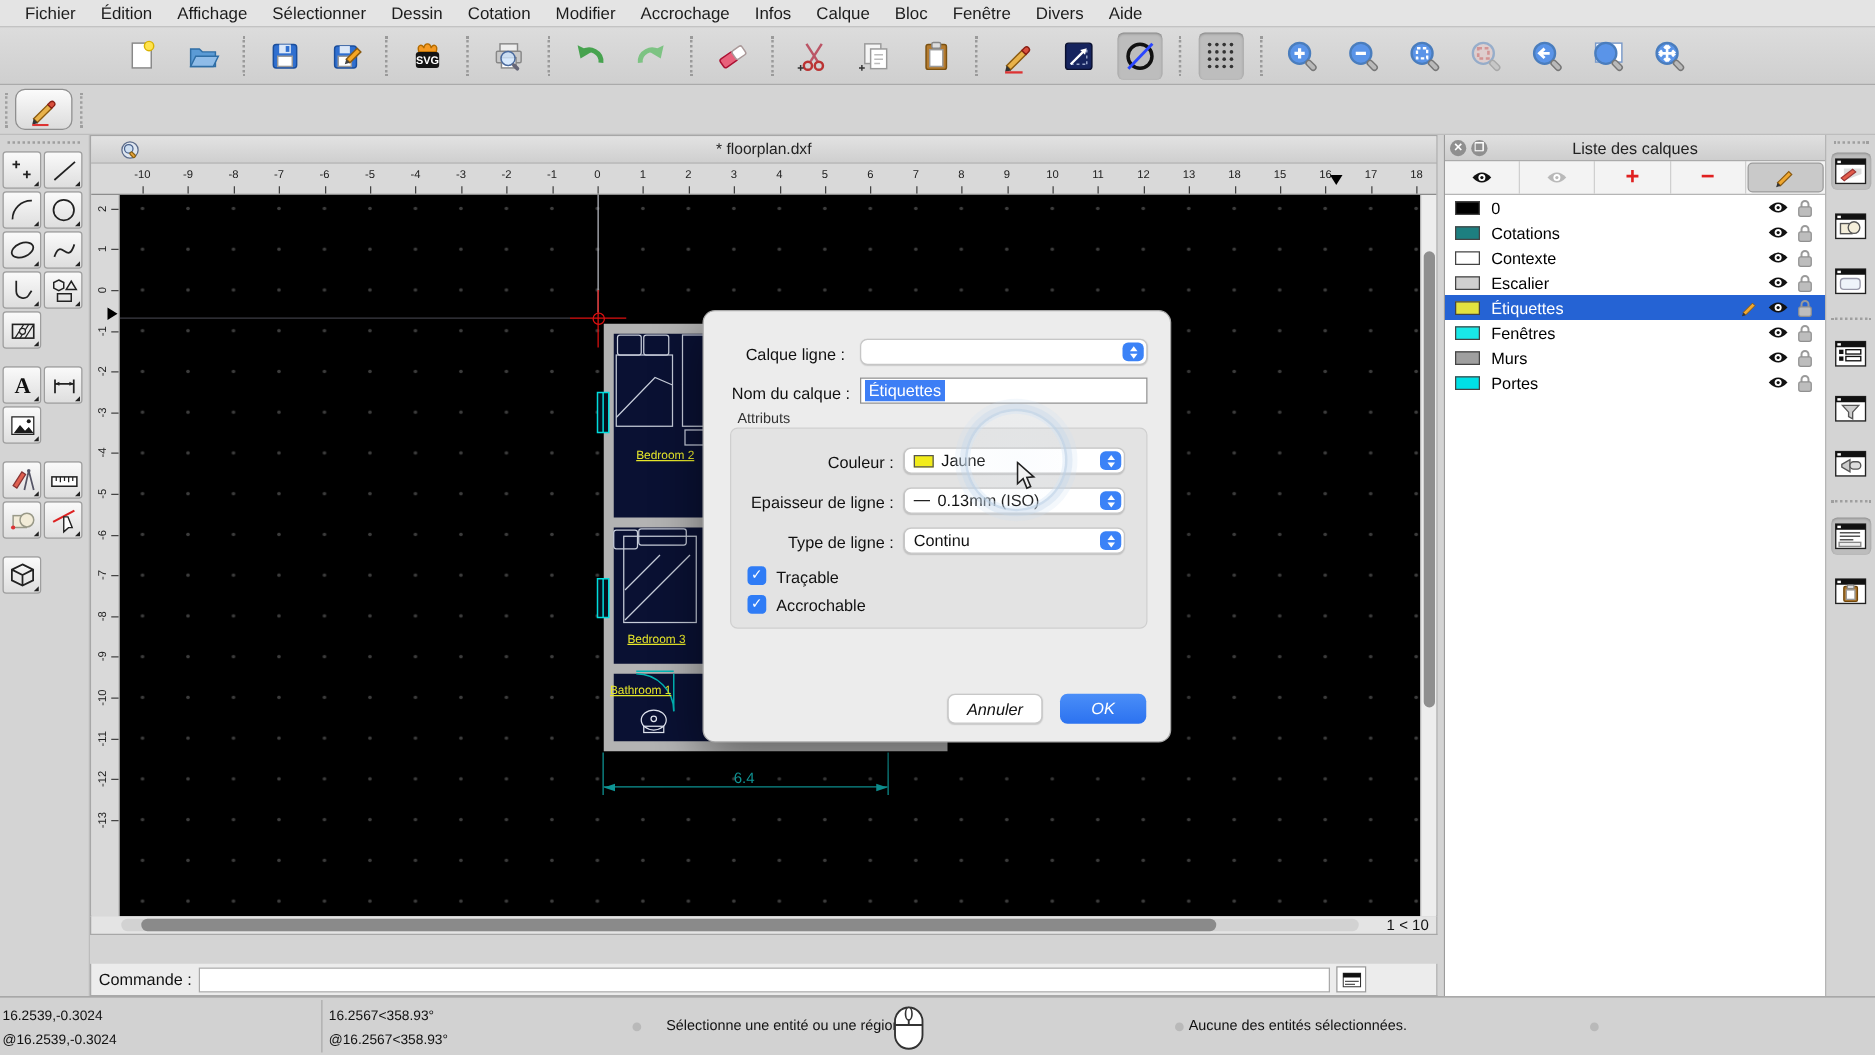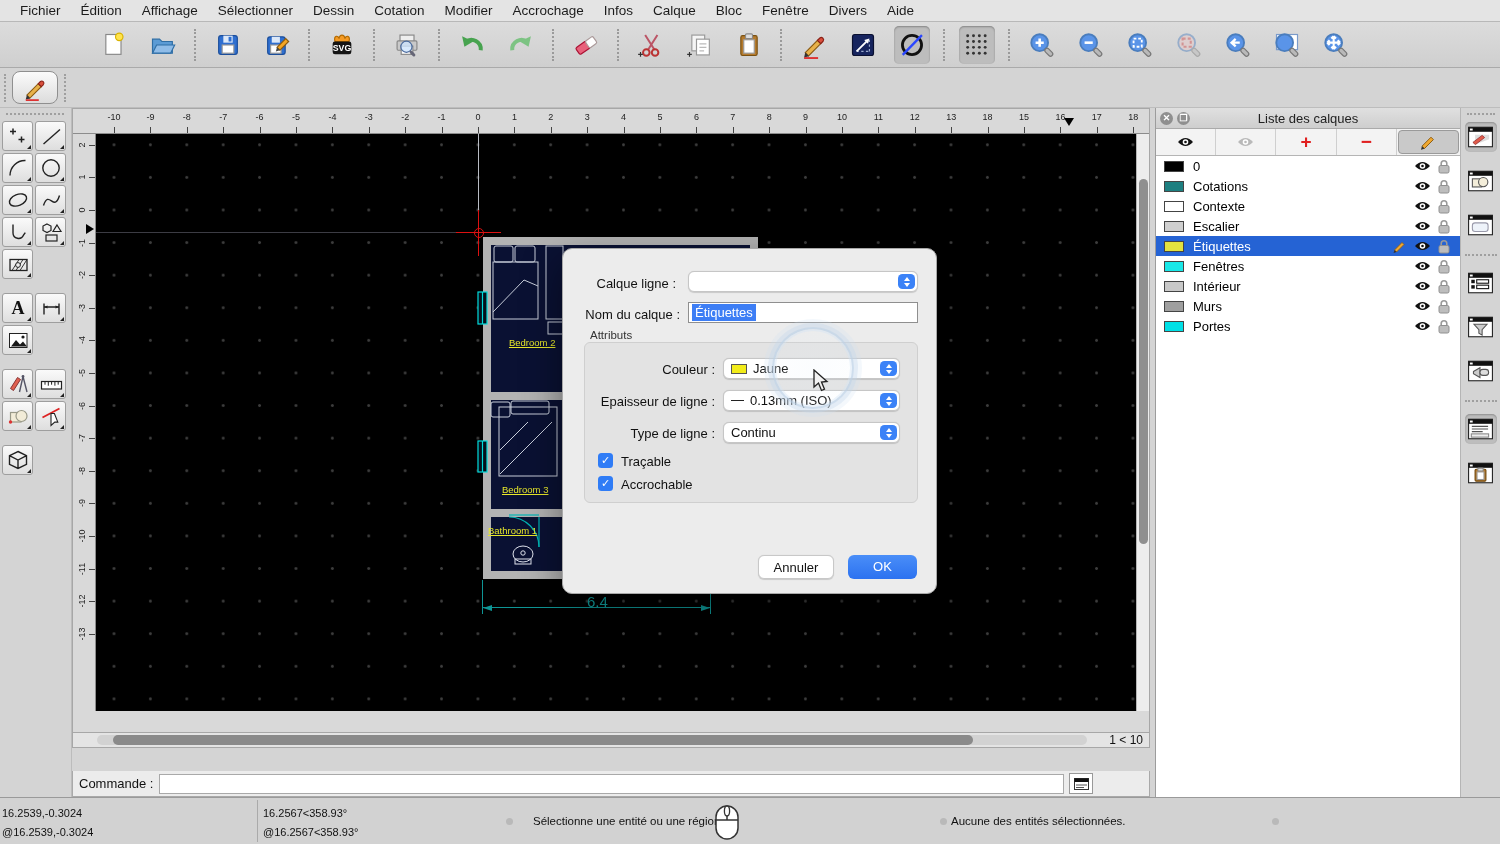--- a/index.html
+++ b/index.html
@@ -51,21 +51,21 @@
      background-image:radial-gradient(circle, #3c3c3c 1.1px, transparent 1.7px);
      background-size:36.4px 32.6px; background-position:-0.2px -5.5px; overflow:hidden; }
   .vscroll { position:relative; width:13px; background:#ededed; border-left:1px solid #b5b5b5; }
   .vscroll .thumb { position:absolute; left:2px; width:9px; top:45px; height:365px; background:#8f8f8f; border-radius:5px; }
 
   
   .fp { position:absolute; }
   .fp-label { position:absolute; color:#e8e82a; font-size:9.5px; white-space:nowrap;text-decoration:underline; }
   .dim-line { position:absolute; background:#0e9595; }
   .dim-arrow { position:absolute; width:0; height:0; }
-  .dim-text { position:absolute; color:#12a3a3; font-size:15px;text-align:center; }
+  .dim-text { position:absolute; color:#12a3a3; font-size:12px;text-align:center; }
 
   
   .hscrollrow { position:absolute; left:72px; top:733px; width:1078px; height:15px; background:#e4e4e4; border:1px solid #a7a7a7; border-top:none; }
   .hscroll-track { position:absolute; left:24px; top:2px; height:10px; width:990px; background:#d2d2d2; border-radius:5px; }
   .hscroll-thumb { position:absolute; left:16px; top:0; height:10px; width:860px; background:#8a8a8a; border-radius:5px; }
   .page-ind { position:absolute; right:6px; top:0px; font-size:12px; color:#111; }
 
   
   .cmdhistory { position:absolute; left:72px; top:748px; width:1078px; height:23px; background:#fff; border:1px solid #999; font-size:13px; line-height:21px; padding-left:16px; color:#2222cc; }
   .cmdhistory .lbl { font-style:italic; }
@@ -106,21 +106,21 @@
   .dialog { position:absolute; left:562px; top:248px; width:375px; height:346px; background:#ececec; border:1px solid #a8a8a8; border-radius:10px; box-shadow:0 14px 40px rgba(0,0,0,.45); z-index:50; }
   .dlg-label { position:absolute; font-size:13px; color:#111; text-align:right; }
   .dropdown { position:absolute; background:#fff; border:1px solid #c6c6c6; border-radius:6px; box-shadow:0 0.5px 1px rgba(0,0,0,.15); display:flex; align-items:center; padding-left:7px; font-size:13px; color:#111; }
   .stepper { position:absolute; right:2px; top:2px; bottom:2px; width:17px; background:#3b82f7; border-radius:4.5px; display:flex; flex-direction:column; align-items:center; justify-content:center; gap:2px; }
   .st-up { width:0; height:0; border-left:3.5px solid transparent; border-right:3.5px solid transparent; border-bottom:4.5px solid #fff; }
   .st-dn { width:0; height:0; border-left:3.5px solid transparent; border-right:3.5px solid transparent; border-top:4.5px solid #fff; }
   .groupbox { position:absolute; left:21px; top:93px; width:334px; height:161px; background:#e3e3e3; border:1px solid #cfcfcf; border-radius:6px; }
   .name-field { position:absolute; left:125px; top:53px; width:230px; height:21px; background:#fff; border:1px solid #8f8f8f; display:flex; align-items:center; padding-left:3px; }
   .name-sel { background:#3d7ef5; color:#fff; font-size:13px; padding:1px 3px; }
   .checkbox { position:absolute; width:15px; height:15px; background:#2f7cf6; border-radius:3.5px; color:#fff; font-size:11px; line-height:15px; text-align:center; }
-  .dlg-btn { position:absolute; height:24px; border-radius:6px; font-size:13px; text-align:center; line-height:24px; }
+  .dlg-btn { position:absolute; height:24px; border-radius:6px; font-size:13px; text-align:center; line-height:24px;font-style:italic; }
   .btn-cancel { left:195px; top:306px; width:76px; background:#fff; border:1px solid #c8c8c8; color:#111; box-shadow:0 0.5px 1px rgba(0,0,0,.15); }
   .btn-ok { left:285px; top:306px; width:69px; background:linear-gradient(#4a8ef8,#2c72f0); color:#fff; }
   .click-ring { position:absolute; left:211px; top:80px; width:78px; height:78px; border-radius:50%;
      background:radial-gradient(circle, rgba(225,238,250,.14), rgba(225,238,250,.04));
      box-shadow:0 0 0 2px rgba(190,210,230,.55), 0 0 0 6px rgba(195,215,235,.35), 0 0 0 10px rgba(205,222,240,.22), inset 0 0 0 2px rgba(210,228,245,.4); }
   .cursor { position:absolute; left:250px; top:120px; z-index:60; }
 </style>
 </head>
 <body>
 
@@ -487,20 +487,30 @@
           <div class="tool">
             <svg viewBox="0 0 24 24" width="24" height="24">
               <path d="M12 3.5 L20.5 7.7 V16.3 L12 20.5 L3.5 16.3 V7.7 Z M3.5 7.7 L12 12 L20.5 7.7 M12 12 V20.5" fill="none" stroke="#222" stroke-width="1.4"></path>
             </svg>
           </div>
         </div>
       </div>
   </div>
 
   <div class="cadwindow">
+    <div class="cad-titlebar">
+      <span class="win-icon">
+        <svg width="16" height="16" viewBox="0 0 16 16">
+            <circle cx="8" cy="8" r="6.5" fill="#dfe6ef" stroke="#5b6b8a"></circle>
+            <circle cx="7" cy="7" r="3.4" fill="#cfe0f2" stroke="#49618c"></circle>
+            <rect x="9.2" y="9.2" width="5" height="2.4" rx="1" transform="rotate(45 9.2 9.2)" fill="#e8a53c" stroke="#8a6010"></rect>
+          </svg>
+      </span>
+      <div class="cad-title">* floorplan.dxf</div>
+    </div>
     <div class="hruler">
       <div class="hr-marker" style="left:991px"></div>
     <span class="hr-num" style="left: 41px;">-10</span>
         <i class="hr-tick" style="left: 41px;"></i>
         <span class="hr-num" style="left: 77.4px;">-9</span>
         <i class="hr-tick" style="left: 77.4px;"></i>
         <span class="hr-num" style="left: 113.8px;">-8</span>
         <i class="hr-tick" style="left: 113.8px;"></i>
         <span class="hr-num" style="left: 150.2px;">-7</span>
         <i class="hr-tick" style="left: 150.2px;"></i>
@@ -797,35 +807,20 @@
               <circle cx="8.5" cy="6" r="2.8" fill="#fff"></circle>
               <circle cx="8.5" cy="6" r="1.3" fill="#111"></circle>
             </svg>
             <svg width="12" height="15" viewBox="0 0 12 15">
               <path d="M3.2 7 V4.6 a2.8 2.8 0 0 1 5.6 0 V7" fill="none" stroke="#9a9a9a" stroke-width="1.6"></path>
               <rect x="1" y="6.5" width="10" height="7.5" rx="1.6" fill="#bdbdbd" stroke="#909090"></rect>
             </svg>
           </span>
         </div>
         <div class="layer-row">
-          <span class="swatch" style="background: rgb(200, 200, 200);"></span>
-          <span class="lname">Intérieur</span>
-          <span class="licons">
-            <svg width="17" height="12" viewBox="0 0 17 12">
-              <path d="M1 6 Q8.5 -2 16 6 Q8.5 14 1 6 Z" fill="#111"></path>
-              <circle cx="8.5" cy="6" r="2.8" fill="#fff"></circle>
-              <circle cx="8.5" cy="6" r="1.3" fill="#111"></circle>
-            </svg>
-            <svg width="12" height="15" viewBox="0 0 12 15">
-              <path d="M3.2 7 V4.6 a2.8 2.8 0 0 1 5.6 0 V7" fill="none" stroke="#9a9a9a" stroke-width="1.6"></path>
-              <rect x="1" y="6.5" width="10" height="7.5" rx="1.6" fill="#bdbdbd" stroke="#909090"></rect>
-            </svg>
-          </span>
-        </div>
-        <div class="layer-row">
           <span class="swatch" style="background: rgb(159, 159, 159);"></span>
           <span class="lname">Murs</span>
           <span class="licons">
             <svg width="17" height="12" viewBox="0 0 17 12">
               <path d="M1 6 Q8.5 -2 16 6 Q8.5 14 1 6 Z" fill="#111"></path>
               <circle cx="8.5" cy="6" r="2.8" fill="#fff"></circle>
               <circle cx="8.5" cy="6" r="1.3" fill="#111"></circle>
             </svg>
             <svg width="12" height="15" viewBox="0 0 12 15">
               <path d="M3.2 7 V4.6 a2.8 2.8 0 0 1 5.6 0 V7" fill="none" stroke="#9a9a9a" stroke-width="1.6"></path>

